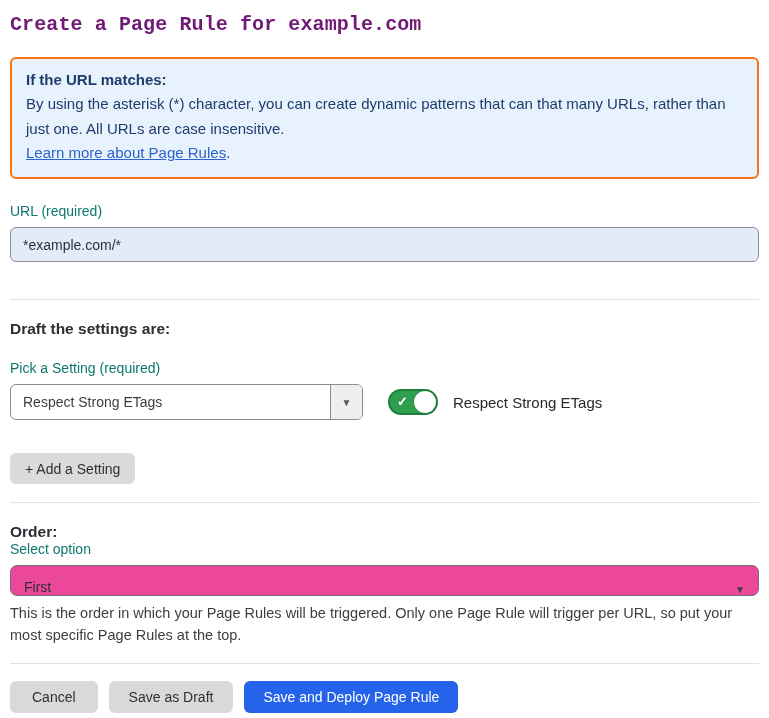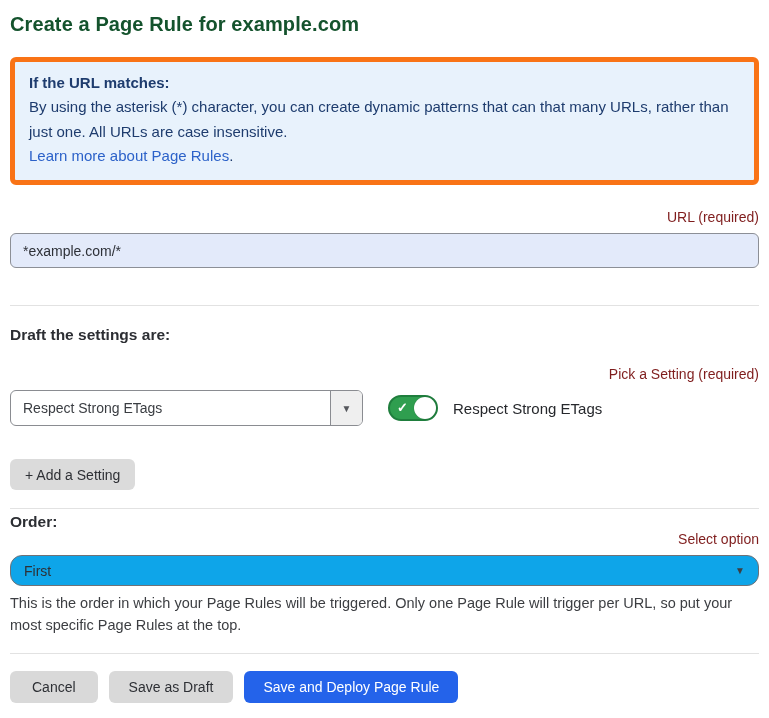--- a/index.html
+++ b/index.html
@@ -7,49 +7,49 @@
     width: 769px; height: 718px;
     background: #ffffff;
     font-family: "Liberation Sans", sans-serif;
     color: #36393f;
     overflow: hidden;
   }
   .container { padding: 13px 10px 0 10px; }
 
   
   .page-title {
-    font-size: 20px; font-weight: 700; color: #14532d;
+    font-size: 20px; font-weight: 700; color: #701a75;
     letter-spacing: 0.1px;
+    font-family: Liberation Mono, monospace;
   }
 
   
   .info-box {
     margin-top: 21px;
     background: #e8f2fc;
-    border: 5px solid #f97316;
+    border: 2px solid #f97316;
     border-radius: 6px;
     padding: 9px 14px 12px 14px;
     color: #1e3c6e;
     font-size: 15px;
     line-height: 1.62;
   }
   .info-heading { font-weight: 700; }
   .info-body { max-width: 720px; }
   .info-link-line { }
   .info-link {
-    color: #2c62c9; cursor: pointer;
+    color: #2c62c9; text-decoration: underline; cursor: pointer;
   }
   .info-link-suffix { color: #1e3c6e; }
 
   
   .field-label {
     display: block;
-    font-size: 14px; color: #7f1d1d;
+    font-size: 14px; color: #0f766e;
     margin-bottom: 8px;
-    text-align: right;
   }
 
   .url-group { margin-top: 24px; }
   .url-input {
     width: 749px; height: 35px;
     background: #e3eafa;
     border: 1px solid #8c8f96;
     border-radius: 6px;
     padding: 12px 12px;
     font-size: 14px; color: #2e3138;
@@ -63,21 +63,21 @@
     margin: 0;
   }
   .divider-1 { margin-top: 37px; }
   .divider-2 { margin-top: 18px; }
   .divider-3 { margin-top: 13px; }
 
   .section-heading {
     font-size: 15.5px; font-weight: 700; color: #2c2e33;
   }
   .settings-heading { margin-top: 20px; }
-  .order-heading { margin-top: 4px; }
+  .order-heading { margin-top: 20px; }
 
   .pick-label { margin-top: 22px; }
 
   
   .setting-row {
     display: flex; align-items: center;
   }
   .setting-select {
     display: flex; align-items: stretch;
     width: 353px; height: 36px;
@@ -143,25 +143,25 @@
   }
   .add-setting-btn {
     margin-top: 33px;
     padding: 7px 15px;
     height: 31px;
     background: #dbdbdb;
   }
 
   .order-select-label { }
   .order-select {
-    display: flex; align-items: center;
+    display: flex; align-items: flex-end;
     width: 749px; height: 31px;
     border: 1px solid #707176;
-    border-radius: 12px;
-    background: #0ea5e9;
+    border-radius: 7px;
+    background: #ec4899;
     padding: 0 13px;
     cursor: pointer;
   }
   .order-select-value {
     flex: 1; font-size: 14px; color: #2e3035;
   }
   .order-select-arrow { color: #3c3e42; font-size: 10px; }
 
   .order-help {
     margin-top: 7px;

